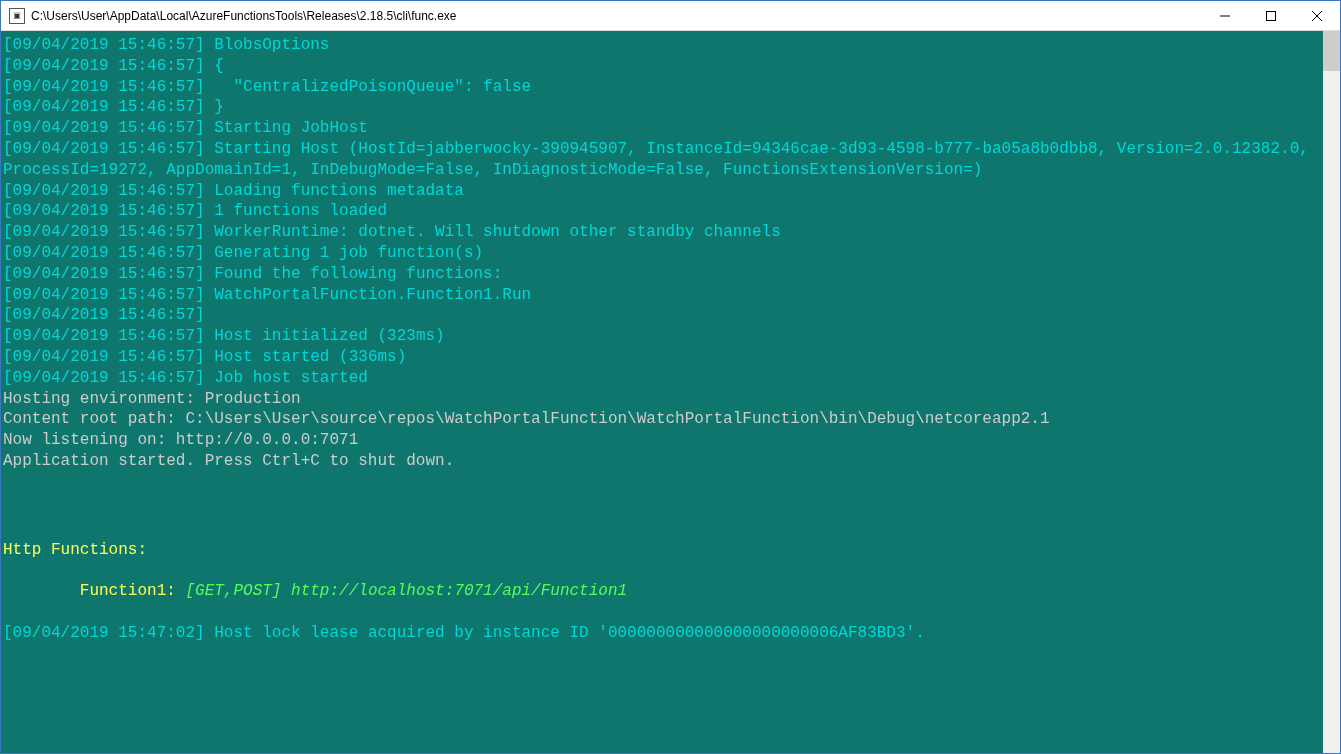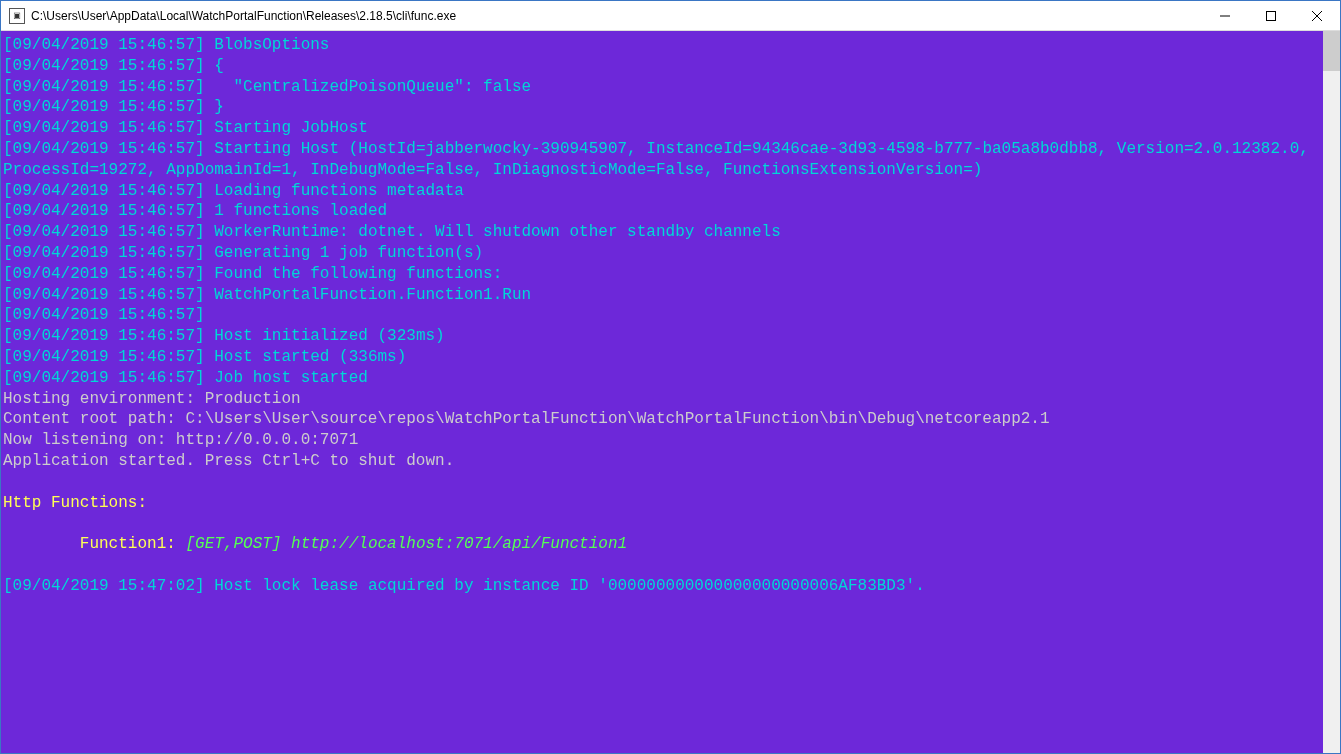--- a/index.html
+++ b/index.html
@@ -57,21 +57,21 @@
     display: flex;
     align-items: center;
     justify-content: center;
     font-size: 10px;
     color: #000;
     cursor: pointer;
   }
   .win-btn svg { width: 10px; height: 10px; }
   .console-body {
     flex: 1;
-    background: #6d28d9;
+    background: #0f766e;
     overflow: hidden;
     position: relative;
     display: flex;
   }
   .console-content {
     flex: 1;
     padding: 4px 2px;
     font-family: Consolas, "Courier New", monospace;
     font-size: 16px;
     line-height: 1.3;
@@ -89,31 +89,31 @@
   .scroll-thumb {
     position: absolute;
     top: 0;
     width: 100%;
     height: 40px;
     background: #cdcdcd;
   }
   .ts { color: #00d7d7; }
   .msg { color: #00d7d7; }
   .gray { color: #cccccc; }
-  .y { color: #ffff55; }
+  .y { color: #ffff55; margin-top: 47px; }
   .g { color: #55ff55; font-style: italic; }
   .line { display: block; }
 </style>
 </head>
 <body>
 
 <div class="window">
   <div class="titlebar">
     <span class="app-icon">▣</span>
-    <span class="title">C:\Users\User\AppData\Local\WatchPortalFunction\Releases\2.18.5\cli\func.exe</span>
+    <span class="title">C:\Users\User\AppData\Local\AzureFunctionsTools\Releases\2.18.5\cli\func.exe</span>
     <div class="win-controls">
       <div class="win-btn">
         <svg viewBox="0 0 10 10">
             <line x1="0" y1="5" x2="10" y2="5" stroke="black" stroke-width="1"></line>
           </svg>
       </div>
       <div class="win-btn">
         <svg viewBox="0 0 10 10">
             <rect x="0.5" y="0.5" width="9" height="9" fill="none" stroke="black" stroke-width="1"></rect>
           </svg>

